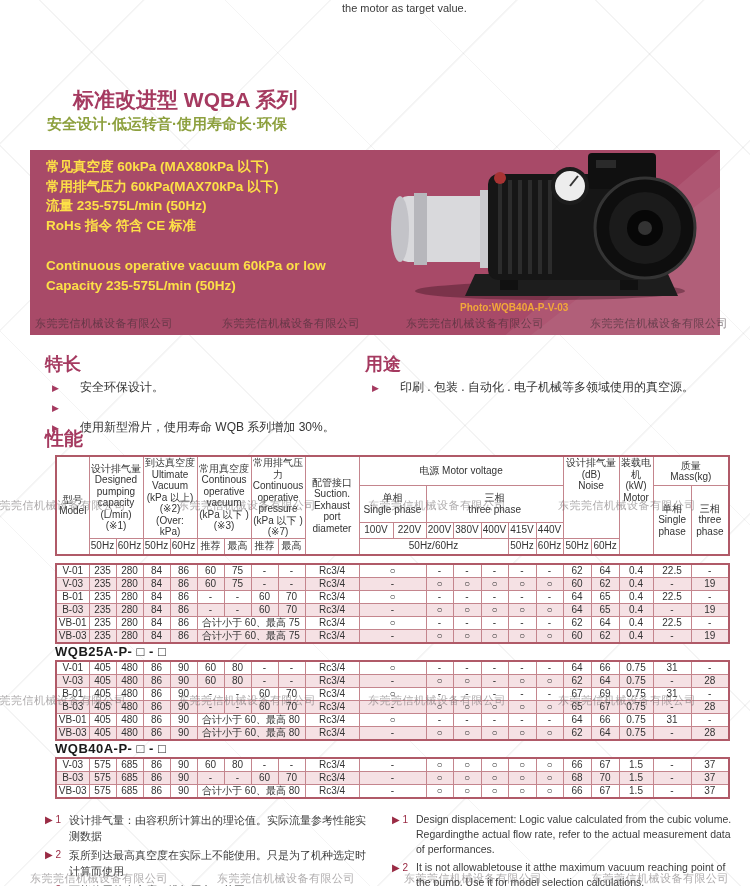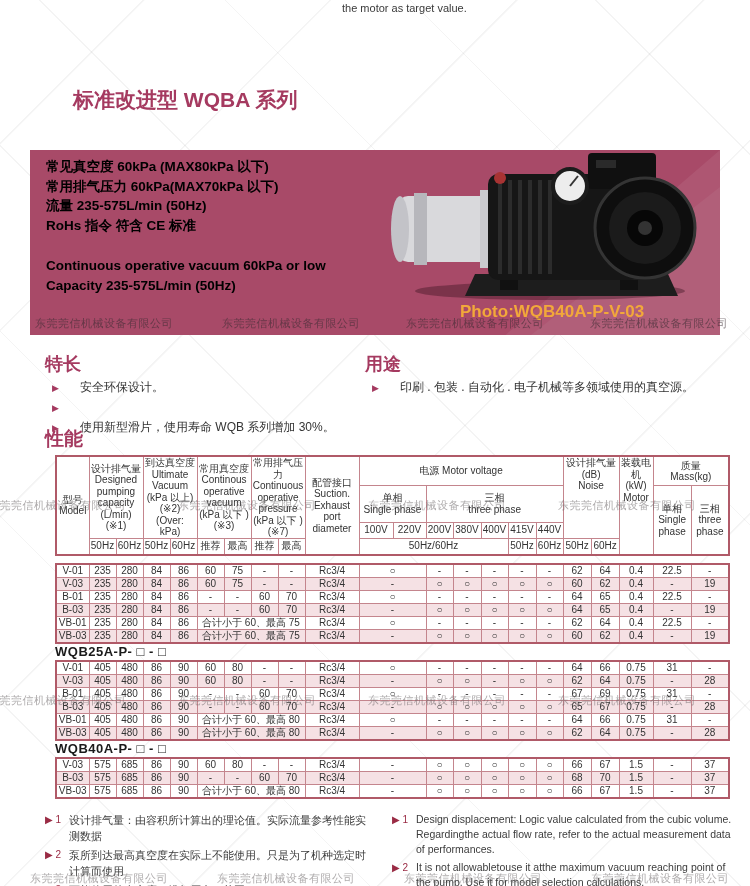--- a/index.html
+++ b/index.html
@@ -12,25 +12,25 @@
   .top-note{position:absolute;left:342px;top:2px;font-size:11px;color:#3a3a3a;}
   .series-title{position:absolute;left:45px;top:86px;font-size:21px;font-weight:bold;color:#a53a60;margin-left:28px;}
   .series-subtitle{position:absolute;left:47px;top:115px;font-size:15px;font-weight:bold;color:#8da03e;}
 
   .banner{position:absolute;left:30px;top:150px;width:690px;height:185px;background:#a84a68;overflow:hidden;}
   .banner .light1{position:absolute;right:0;top:0;width:330px;height:185px;background:rgba(255,255,255,0.07);
     clip-path:polygon(35% 100%,100% 0,100% 100%);}
   .banner .light2{position:absolute;right:0;top:0;width:420px;height:185px;background:rgba(255,255,255,0.05);
     clip-path:polygon(55% 100%,100% 20%,100% 100%);}
   .banner-specs{position:absolute;left:16px;top:7px;width:345px;}
-  .spec-line{font-size:13.5px;font-weight:bold;color:#000000;line-height:19.5px;white-space:nowrap;}
+  .spec-line{font-size:13.5px;font-weight:bold;color:#fde047;line-height:19.5px;white-space:nowrap;}
   .spec-line.indent{padding-left:58px;}
   .spec-gap{height:21px;}
   .pump-photo{position:absolute;left:350px;top:-2px;width:330px;height:160px;}
-  .photo-caption{position:absolute;left:430px;top:152px;font-size:17px;font-weight:bold;color:#f2a83a;}
+  .photo-caption{position:absolute;left:430px;top:152px;font-size:10px;font-weight:bold;color:#f2a83a;}
 
   .wm{position:absolute;font-size:11px;letter-spacing:0.5px;color:rgba(108,102,104,0.55);white-space:nowrap;pointer-events:none;z-index:5;}
   .wm.on-banner{color:rgba(58,44,50,0.6);}
 
   .sec-title{position:absolute;font-size:18px;font-weight:bold;color:#a53a60;}
   .list{position:absolute;}
   .list-item{display:flex;font-size:12px;color:#333;line-height:19px;}
   .bullet{color:#a53a60;font-size:9px;width:14px;padding-top:1px;flex:0 0 14px;}
   .li-gap{width:14px;flex:0 0 14px;}
 
@@ -61,20 +61,21 @@
   .fn-en .fn-text{font-size:10.5px;color:#3c3c3c;line-height:15px;}
 </style>
 </head>
 <body>
 
 <div class="page">
 
   <div class="top-note">the motor as target value.</div>
 
   <div class="series-title">标准改进型 WQBA 系列</div>
+  <div class="series-subtitle">安全设计·低运转音·使用寿命长·环保</div>
 
   <div class="banner">
     <div class="light2"></div>
     <div class="light1"></div>
 
     <svg class="pump-photo" viewBox="0 0 330 160" xmlns="http://www.w3.org/2000/svg">
       <ellipse cx="170" cy="143" rx="135" ry="9" fill="rgba(40,10,20,0.35)"></ellipse>
       <path d="M95,126 L288,126 L298,148 L85,148 Z" fill="#1d1d1d"></path>
       <rect x="18" y="48" width="98" height="66" rx="10" fill="#d9d9dc"></rect>
       <ellipse cx="20" cy="81" rx="9" ry="33" fill="#c3c3c8"></ellipse>

